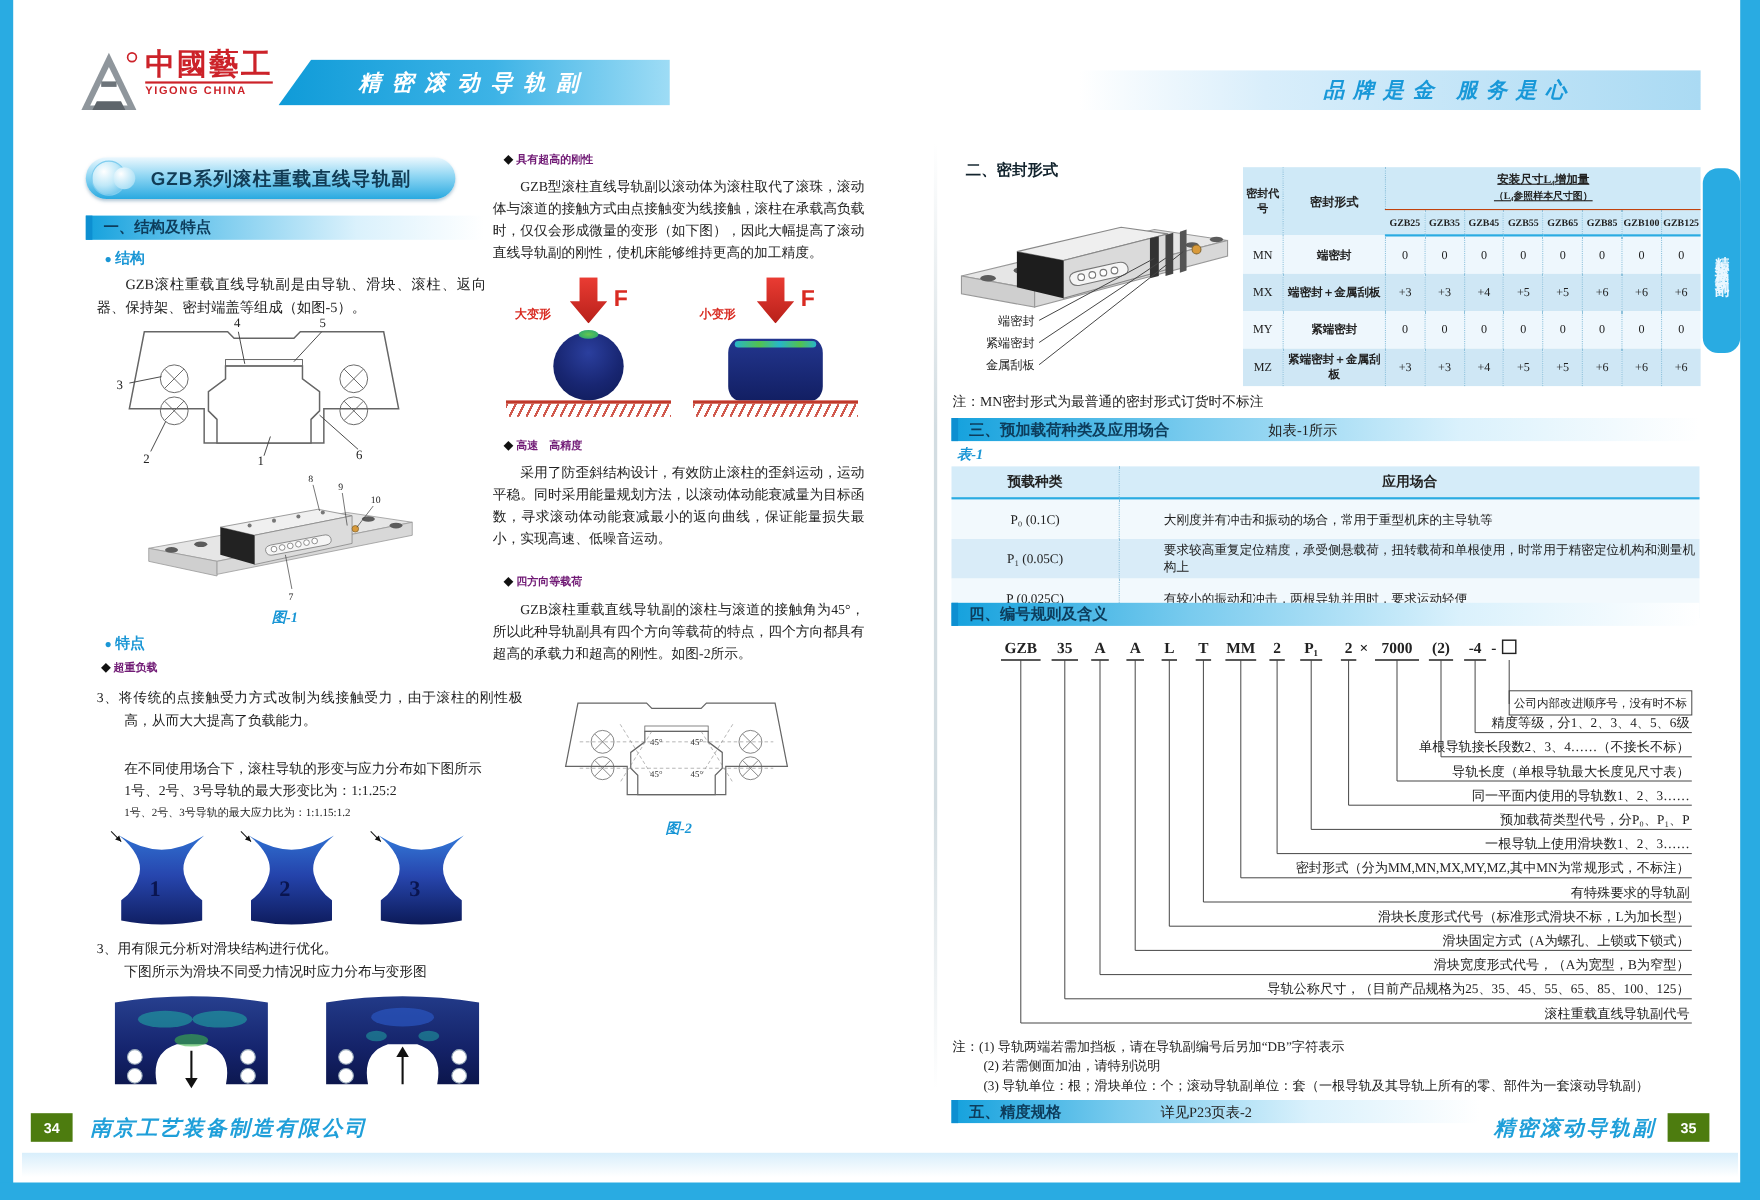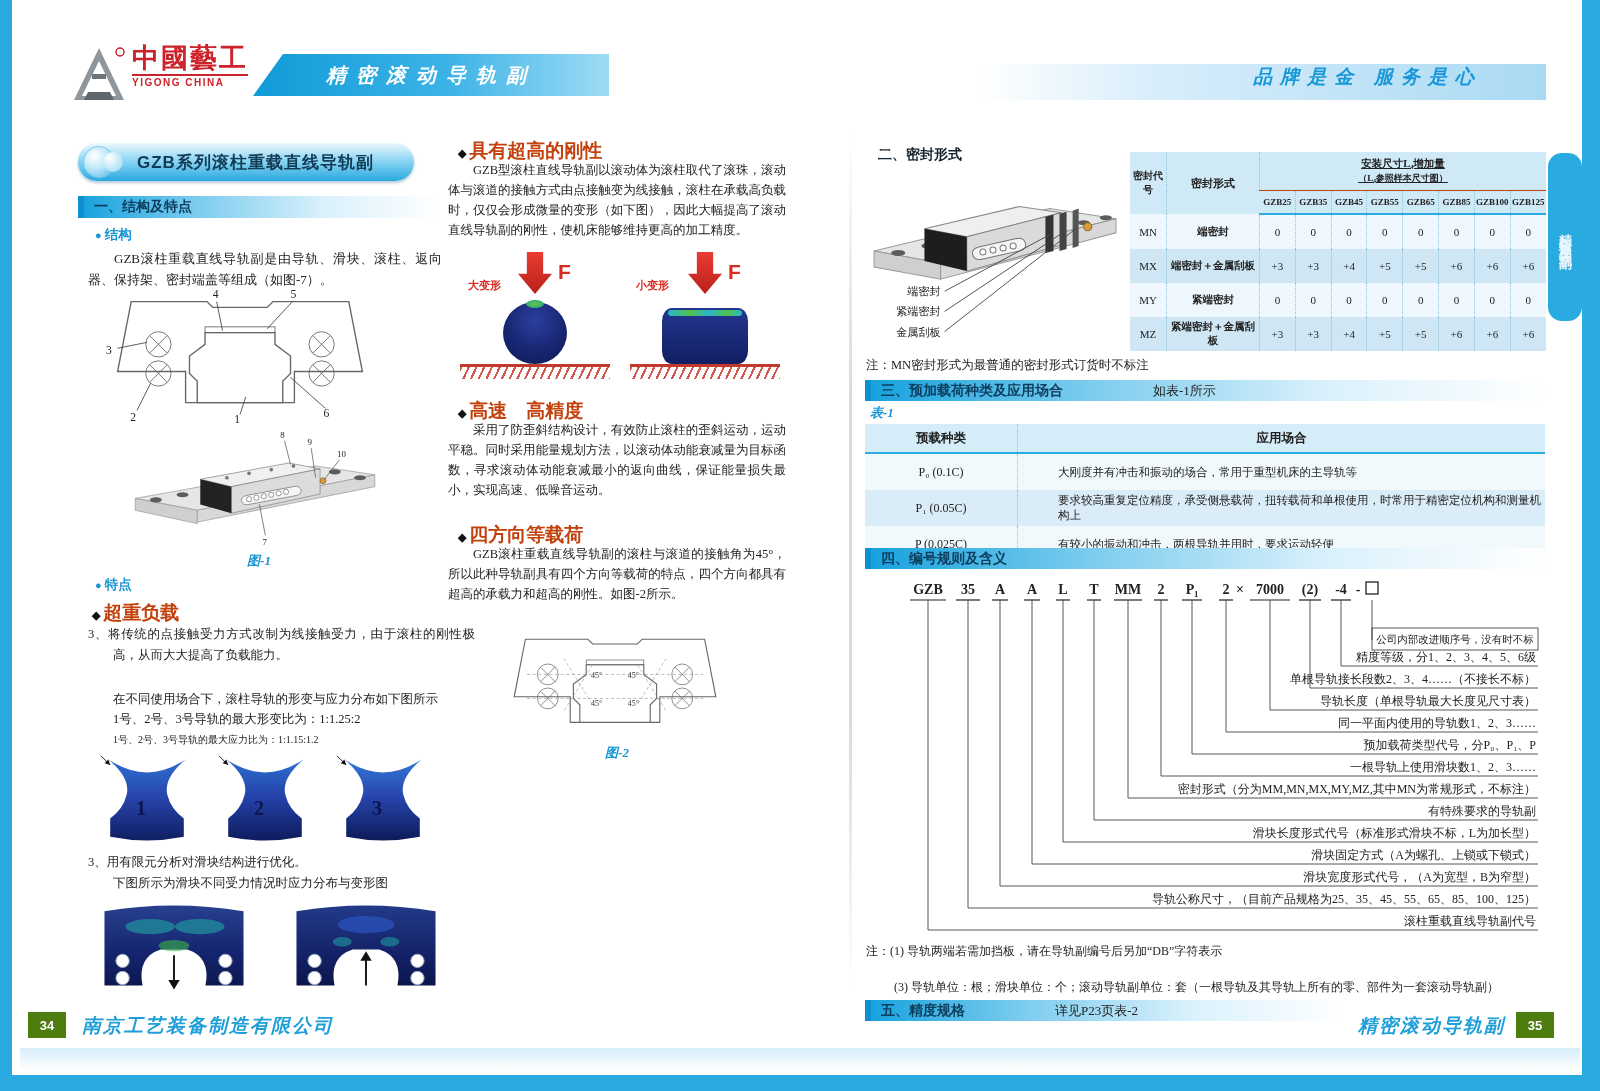--- a/index.html
+++ b/index.html
@@ -4,34 +4,34 @@
 <style>
   html,body{margin:0;padding:0;background:#9fb6c3;}
   .frame{position:relative;width:1600px;height:1091px;background:#fff;overflow:hidden;font-family:"Liberation Serif",serif;}
   .strip{position:absolute;background:#29abe2;}
   .abs{position:absolute;}
   
   .logo-cn{color:#cc2229;font-family:"Liberation Sans",sans-serif;font-weight:bold;font-size:27px;letter-spacing:2px;line-height:28px;}
   .logo-en{color:#cc2229;font-family:"Liberation Sans",sans-serif;font-weight:bold;font-size:10px;letter-spacing:1.5px;border-top:2px solid #cc2229;margin-top:2px;padding-top:1px;}
   .banner{background:linear-gradient(90deg,#0f9bd8 0%,#3db3e6 55%,#9edcf5 100%);clip-path:polygon(30px 0,100% 0,100% 100%,0 100%);display:flex;align-items:center;justify-content:center;}
   .banner span{color:#fff;font-weight:bold;font-style:italic;font-size:20px;letter-spacing:10px;font-family:"Liberation Sans",sans-serif;}
-  .slogan{background:linear-gradient(90deg,rgba(255,255,255,0) 0%,#d9eefb 30%,#aadaf3 100%);display:flex;align-items:flex-start;justify-content:flex-end;padding-right:64px;box-sizing:border-box;}
+  .slogan{background:linear-gradient(90deg,rgba(255,255,255,0) 0%,#d9eefb 30%,#aadaf3 100%);display:flex;align-items:center;justify-content:flex-end;padding-right:114px;box-sizing:border-box;}
   .slogan span{color:#1898d8;font-weight:bold;font-style:italic;font-size:19px;letter-spacing:8px;}
   
   .pill{background:linear-gradient(180deg,#ecf8fe 0%,#8fd6f3 45%,#29a9e0 100%);border-radius:19px;box-shadow:0 2px 3px rgba(40,100,140,.35);display:flex;align-items:center;}
   .pill .orb{width:30px;height:30px;border-radius:50%;margin-left:5px;background:radial-gradient(circle at 35% 30%,#ffffff 0%,#bfe8f8 45%,#45b4e5 100%);border:1px solid #7fcdef;}
   .pill .orb2{width:20px;height:20px;border-radius:50%;margin-left:-12px;background:radial-gradient(circle at 35% 30%,#ffffff,#8ed5f2);}
   .pill b{color:#123c55;font-size:17px;margin-left:14px;font-family:"Liberation Sans",sans-serif;letter-spacing:1px;}
   .secbar{background:linear-gradient(90deg,#14a1dd 0%,#79cbee 32%,#daf1fc 68%,#ffffff 100%);display:flex;align-items:center;}
   .secbar::before{content:"";position:absolute;left:0;top:0;bottom:0;width:6px;background:#0d8fd1;}
   .secbar b{color:#0d3d5c;font-size:14px;font-family:"Liberation Sans",sans-serif;padding-left:16px;white-space:nowrap;}
   .secbar .barnote{color:#222;font-size:13px;margin-left:90px;font-weight:normal;white-space:nowrap;}
   .bluelab{color:#1a96d5;font-weight:bold;font-size:13.5px;font-family:"Liberation Sans",sans-serif;}
   .bluelab::before{content:"● ";font-size:11px;}
-  .diamlab{color:#c2410c;font-weight:bold;font-size:19px;}
+  .diamlab{color:#701a75;font-weight:bold;font-size:10px;}
   .diamlab::before{content:"◆ ";color:#111;font-size:11px;}
   .body-t{font-size:13px;line-height:21px;color:#222;text-align:justify;}
   .ind2{text-indent:2em;}
   .hang{padding-left:2em;text-indent:-2em;}
   .cap{color:#1a96d5;font-weight:bold;font-style:italic;font-size:13px;text-align:center;}
   .note-t{font-size:12.5px;color:#222;line-height:19px;}
   
   table{border-collapse:collapse;table-layout:fixed;}
   .sealtbl{width:416px;font-size:10px;color:#222;}
   .sealtbl th,.sealtbl td{text-align:center;vertical-align:middle;border-left:1px dotted #8fc2dc;padding:0;}
@@ -111,21 +111,21 @@
 
   <div class="abs pill" style="left:78px;top:143px;width:336px;height:38px;">
     <span class="orb"></span>
       <span class="orb2"></span>
     <b>GZB系列滚柱重载直线导轨副</b>
   </div>
   <div class="abs secbar" style="left:78px;top:196px;width:362px;height:22px;">
     <b>一、结构及特点</b>
   </div>
   <div class="abs bluelab" style="left:95px;top:226px;">结构</div>
-  <div class="abs body-t ind2" style="left:88px;top:248px;width:354px;">GZB滚柱重载直线导轨副是由导轨、滑块、滚柱、返向器、保持架、密封端盖等组成（如图-7）。</div>
+  <div class="abs body-t ind2" style="left:88px;top:248px;width:354px;">GZB滚柱重载直线导轨副是由导轨、滑块、滚柱、返向器、保持架、密封端盖等组成（如图-5）。</div>
 
   <svg class="abs" style="left:102px;top:288px;" width="276" height="136" viewBox="0 0 280 140">
     <path class="outline" d="M28,14 L106,14 L112,20 L168,20 L174,14 L252,14 L266,86 L196,86 L196,118 L84,118 L84,86 L14,86 Z"></path>
     <path class="outline" d="M96,118 L96,96 L88,88 L88,70 L104,58 L104,46 L176,46 L176,58 L192,70 L192,88 L184,96 L184,118 Z"></path>
     <rect x="104" y="40" width="72" height="6" class="thin"></rect>
     <g>
       <circle cx="56" cy="58" r="13" class="thin"></circle>
         <line x1="47" y1="49" x2="65" y2="67" class="thin"></line>
         <line x1="65" y1="49" x2="47" y2="67" class="thin"></line>
       <circle cx="56" cy="88" r="13" class="thin"></circle>
@@ -559,20 +559,21 @@
       <text x="670" y="243">有特殊要求的导轨副</text>
       <text x="670" y="265">滑块长度形式代号（标准形式滑块不标，L为加长型）</text>
       <text x="670" y="287">滑块固定方式（A为螺孔、上锁或下锁式）</text>
       <text x="670" y="309">滑块宽度形式代号，（A为宽型，B为窄型）</text>
       <text x="670" y="331">导轨公称尺寸，（目前产品规格为25、35、45、55、65、85、100、125）</text>
       <text x="670" y="353">滚柱重载直线导轨副代号</text>
     </g>
   </svg>
 
   <div class="abs note-t hang" style="left:866px;top:942px;width:676px;font-size:12px;line-height:18px;">注：(1) 导轨两端若需加挡板，请在导轨副编号后另加“DB”字符表示</div>
+  <div class="abs note-t" style="left:894px;top:960px;width:648px;font-size:12px;line-height:18px;">(2) 若需侧面加油，请特别说明</div>
   <div class="abs note-t" style="left:894px;top:978px;width:648px;font-size:12px;line-height:18px;">(3) 导轨单位：根；滑块单位：个；滚动导轨副单位：套（一根导轨及其导轨上所有的零、部件为一套滚动导轨副）</div>
 
   <div class="abs secbar" style="left:865px;top:1000px;width:480px;height:21px;">
     <b>五、精度规格</b>
     <span class="barnote">详见P23页表-2</span>
   </div>
 
   <div class="abs company" style="left:1355px;top:1013px;width:150px;text-align:right;">精密滚动导轨副</div>
   <div class="abs pgbox" style="left:1516px;top:1012px;">35</div>
 </div>

